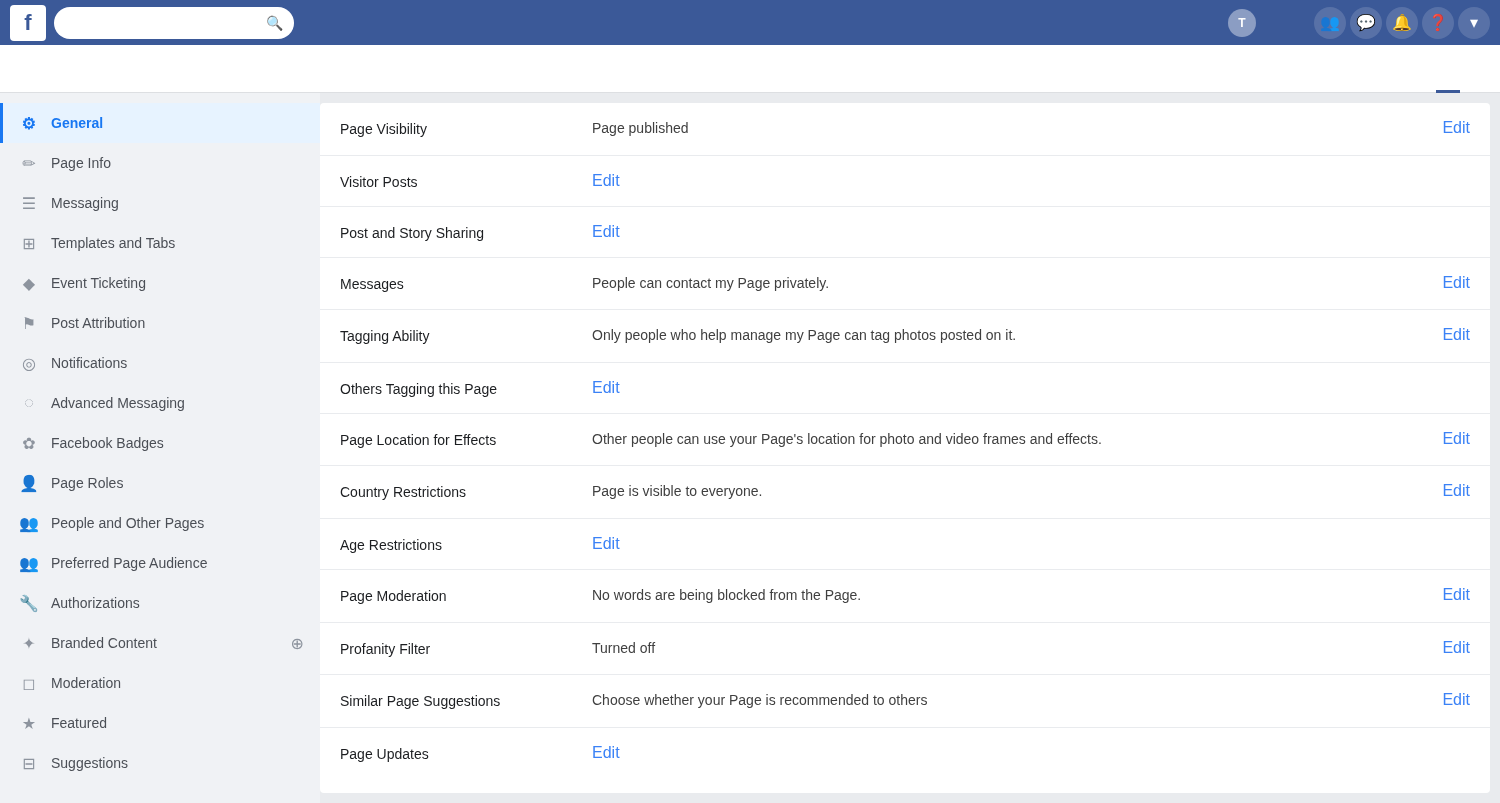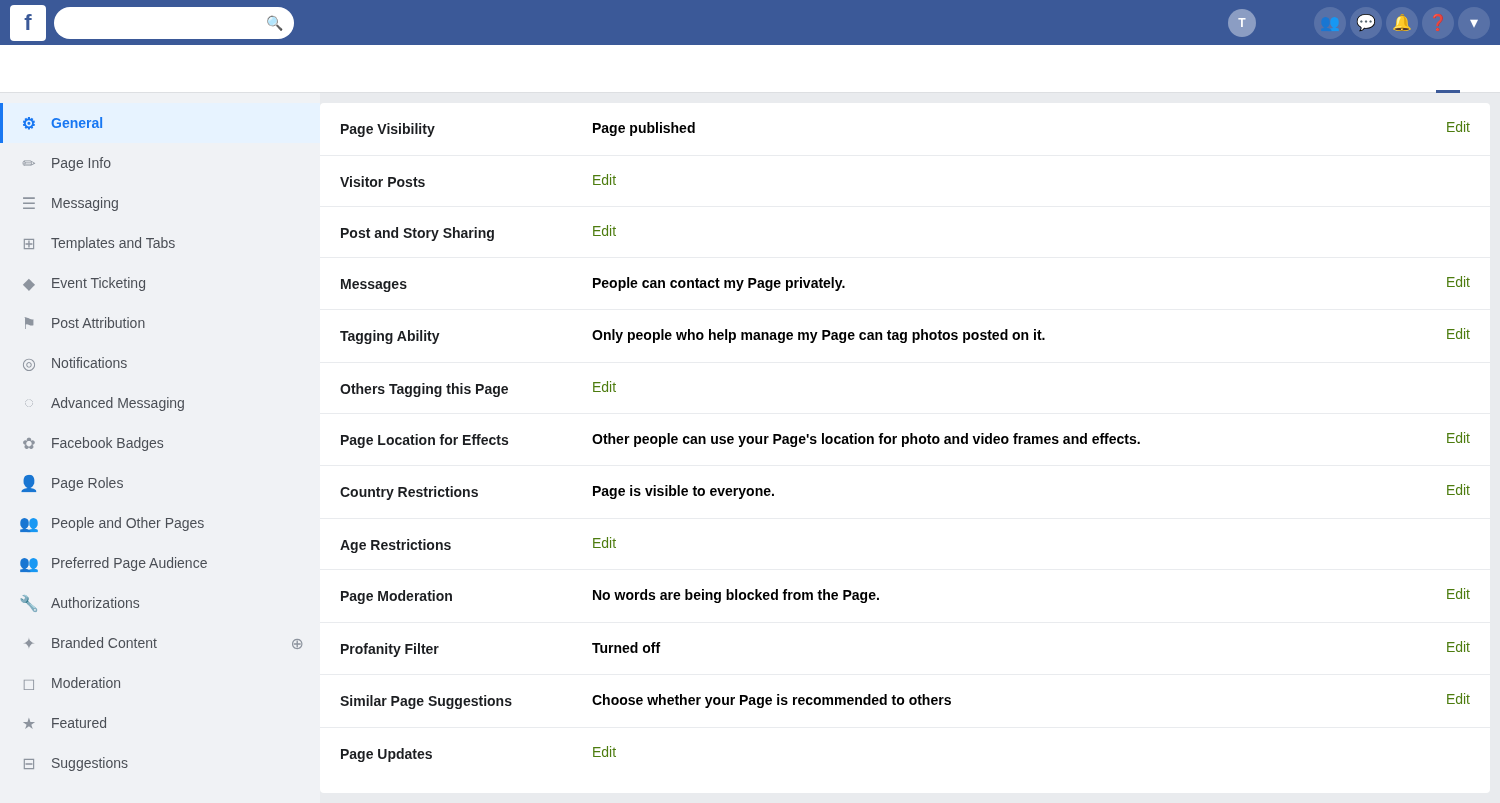--- a/index.html
+++ b/index.html
@@ -153,36 +153,35 @@
     .settings-row {
       display: flex;
       align-items: flex-start;
       padding: 16px 20px;
       border-bottom: 1px solid #e9ebee;
     }
     .settings-row:last-child { border-bottom: none; }
     .settings-label {
       width: 252px;
       flex-shrink: 0;
-      font-weight: 700;
+      font-weight: 400;
       font-size: 14px;
       color: #1c1e21;
       padding-top: 2px;
     }
     .settings-value {
       flex: 1;
-      color: #000000;
+      color: #404040;
       font-size: 14px;
       line-height: 1.4;
       padding-right: 20px;
-      font-weight: bold;
     }
     .settings-edit {
-      color: #4d7c0f;
-      font-size: 14px;
+      color: #3b82f6;
+      font-size: 16px;
       cursor: pointer;
       flex-shrink: 0;
       font-weight: 400;
     }
   </style>
 </head>
 <body>
 
 <nav class="top-nav">
   <div class="top-nav-logo">f</div>

